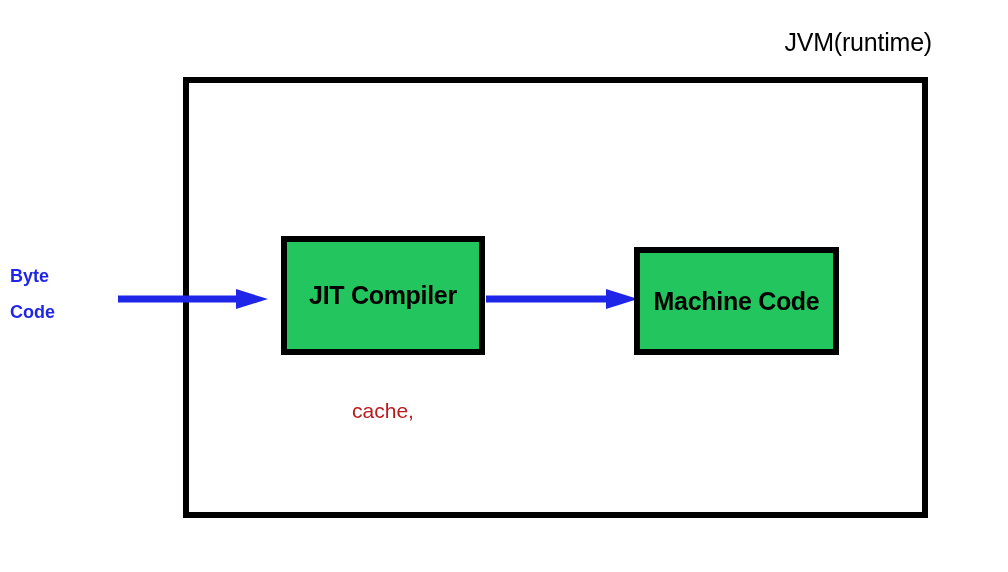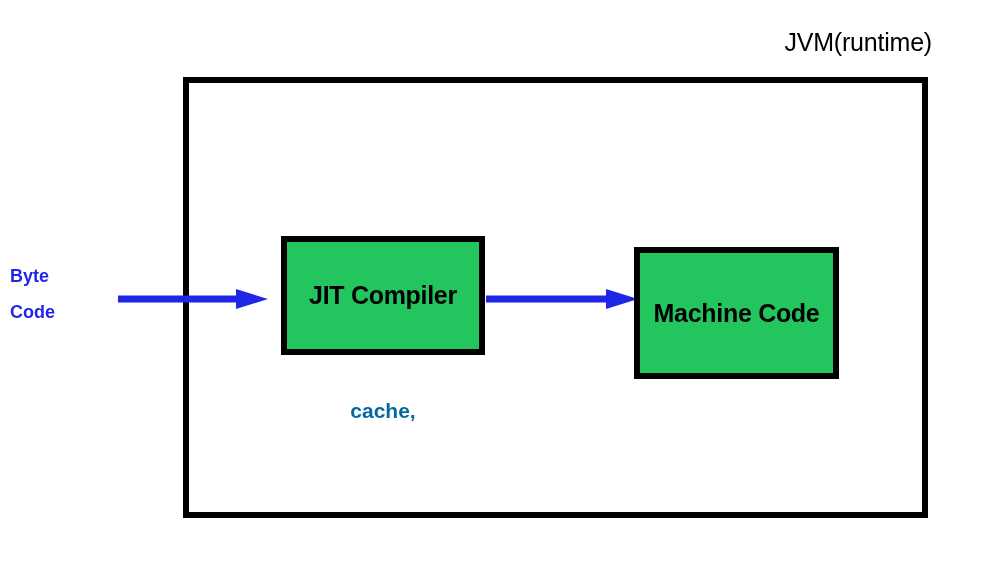--- a/index.html
+++ b/index.html
@@ -62,21 +62,21 @@
   #jit-box {
     left: 281px;
     top: 236px;
     width: 204px;
     height: 119px;
   }
   #machine-box {
     left: 634px;
     top: 247px;
     width: 205px;
-    height: 132px;
+    height: 108px;
   }
 
   
   .byte-code-label {
     position: absolute;
     left: 10px;
     top: 258px;
     width: 100px;
     font-size: 18px;
     line-height: 36px;
@@ -86,22 +86,22 @@
   }
 
   
   .note-label {
     position: absolute;
     left: 283px;
     top: 396px;
     width: 200px;
     font-size: 21px;
     line-height: 29px;
-    font-weight: bold;
-    color: #0369a1;
+    font-weight: normal;
+    color: #b91c1c;
     text-align: center;
   }
 
   
   .arrow {
     position: absolute;
     height: 24px;
     display: block;
   }
   #arrow-bytecode-to-jit {

